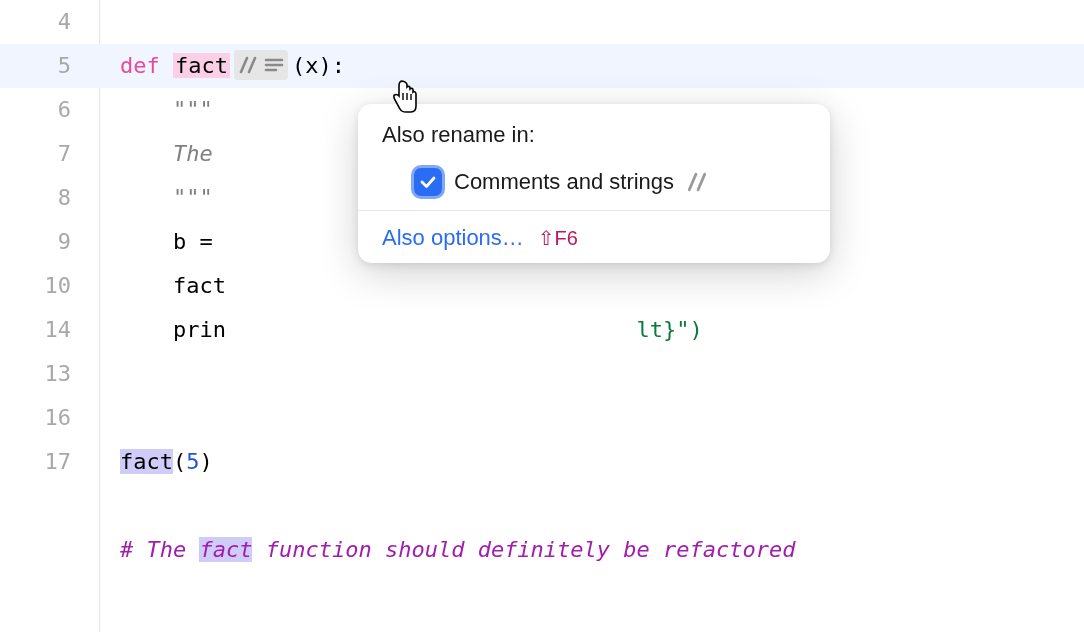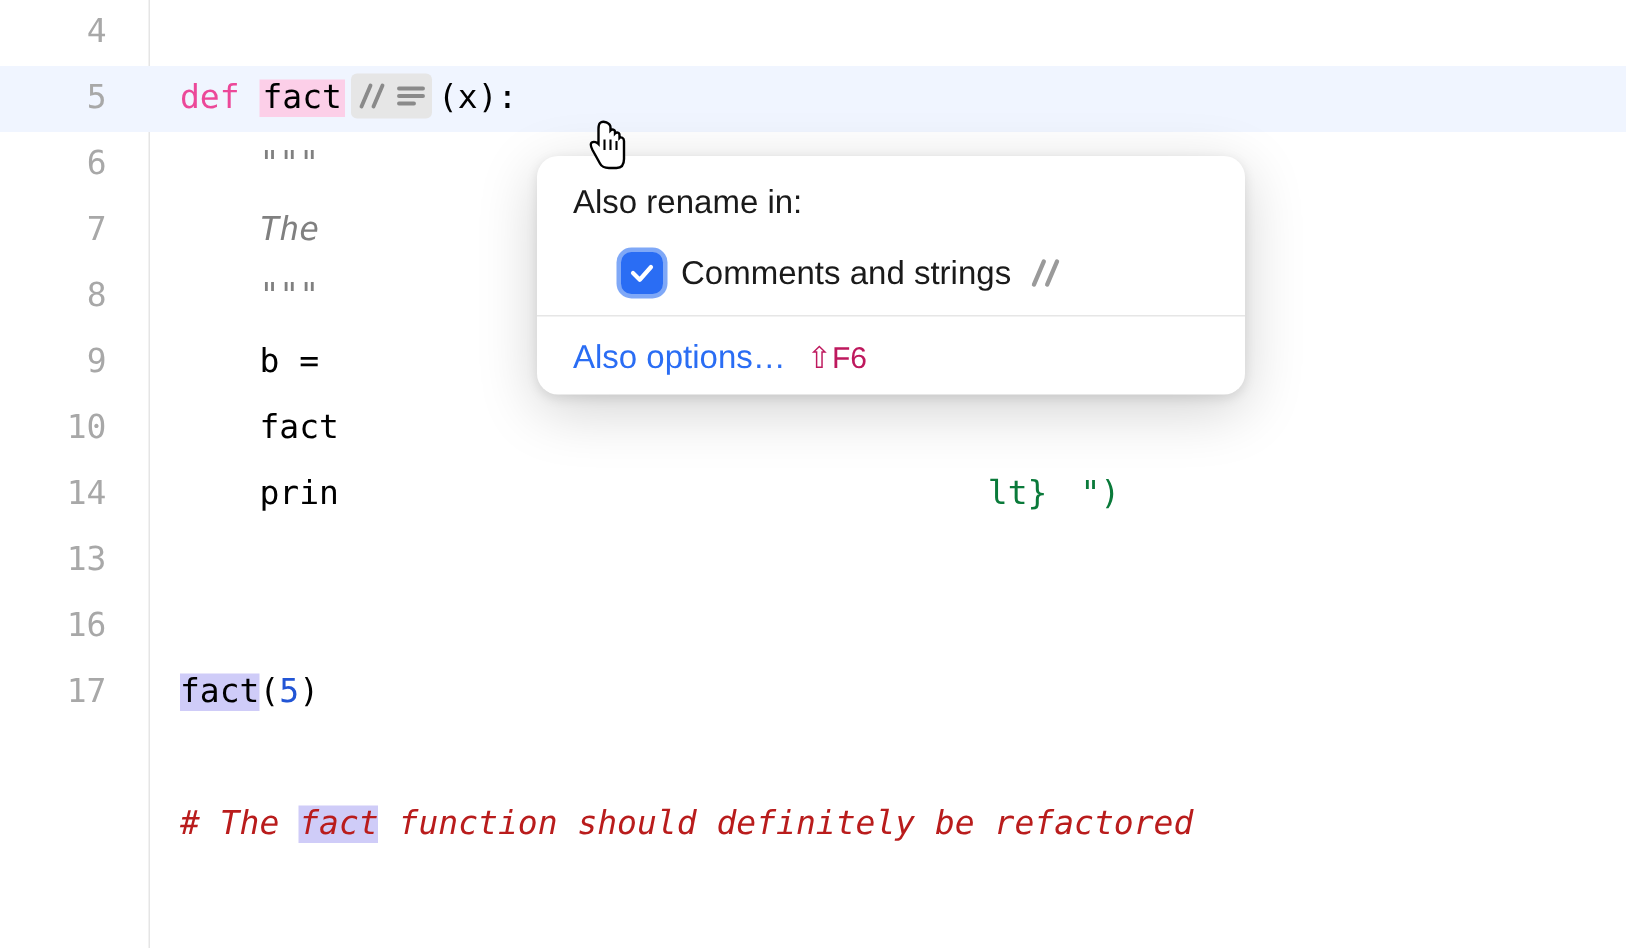--- a/index.html
+++ b/index.html
@@ -60,22 +60,22 @@
     z-index: 0;
   }
   .code-content { position: relative; z-index: 1; }
   .gutter-content { position: relative; z-index: 1; }
   .kw { color: #ec4899; }
   .fn-name {
     background: #fccfe8;
     padding: 0 2px;
   }
   .num { color: #2255d5; }
-  .str { color: #0a7a3a; margin-left: 22px; }
-  .comment { color: #b91c1c; font-style: italic; text-align: right; }
+  .str { color: #0a7a3a; }
+  .comment { color: #a21caf; font-style: italic; text-align: right; }
   .doc { color: #808080; font-style: italic; }
   .usage-hl {
     background: #cfccf8;
   }
   .param { color: #000; }
 
   .inline-icons {
     display: inline-flex;
     align-items: center;
     vertical-align: middle;

